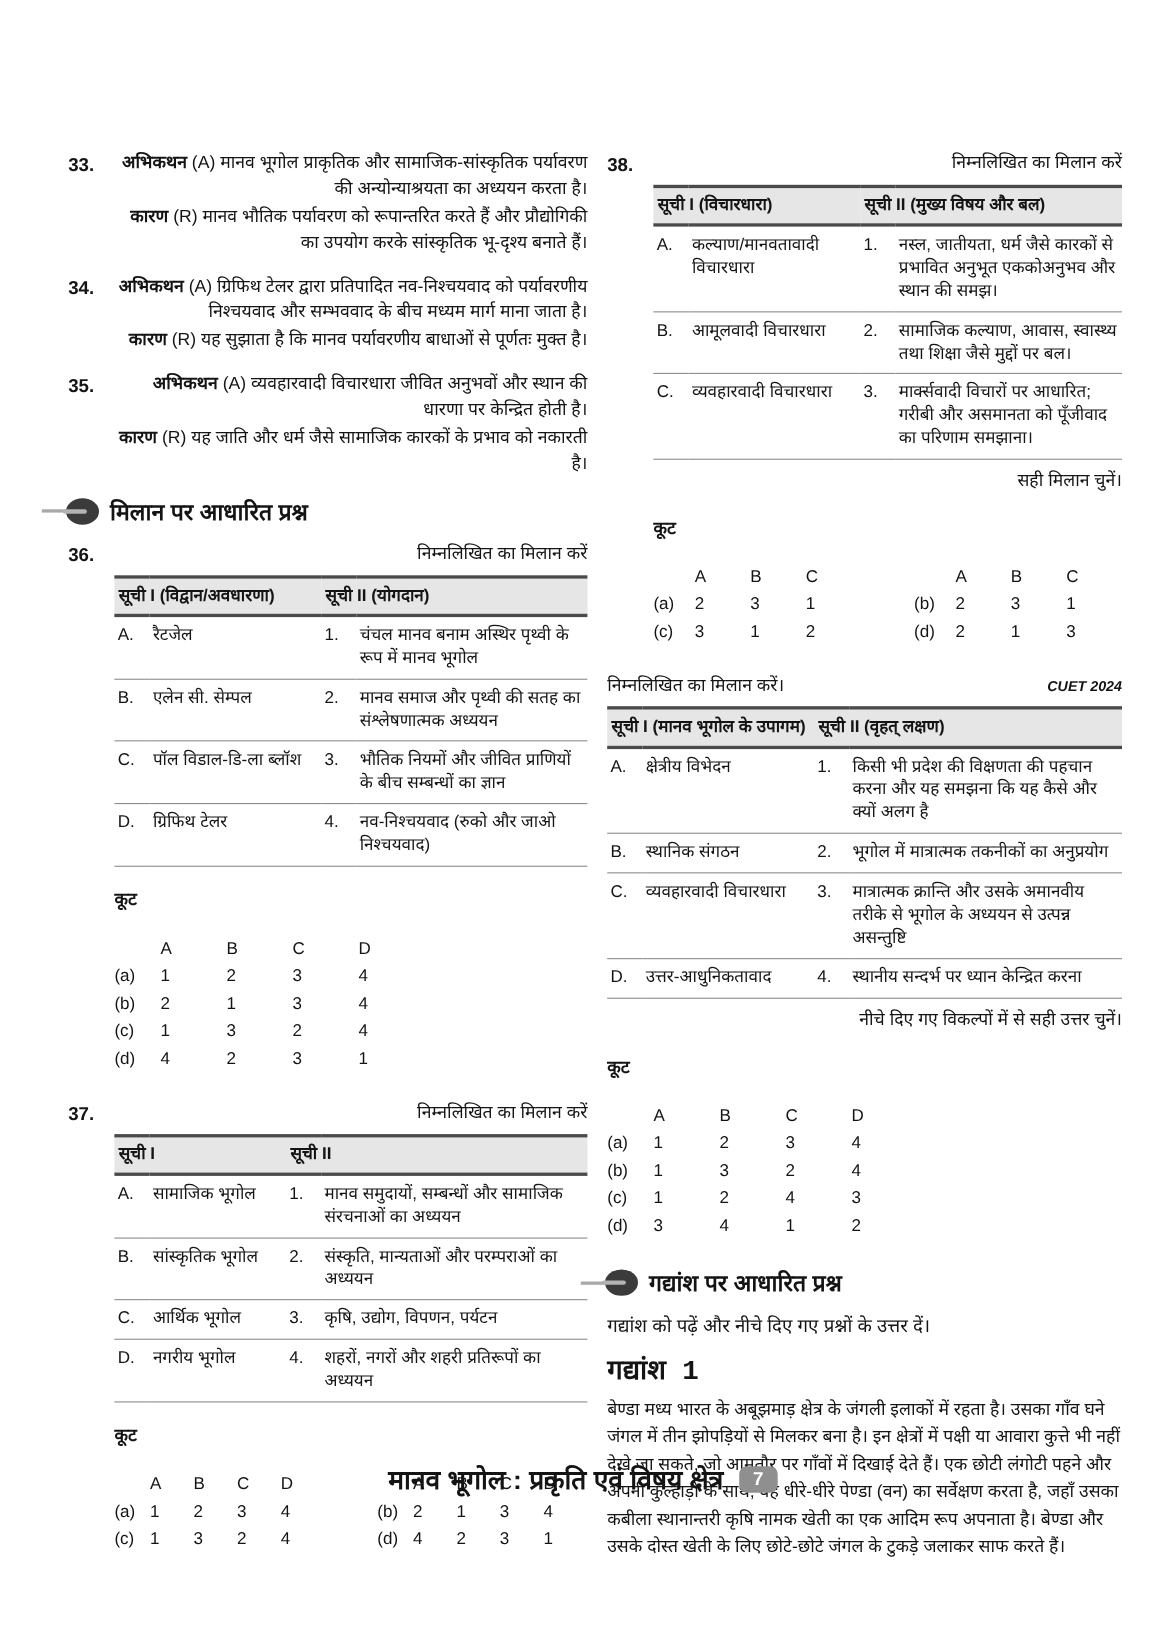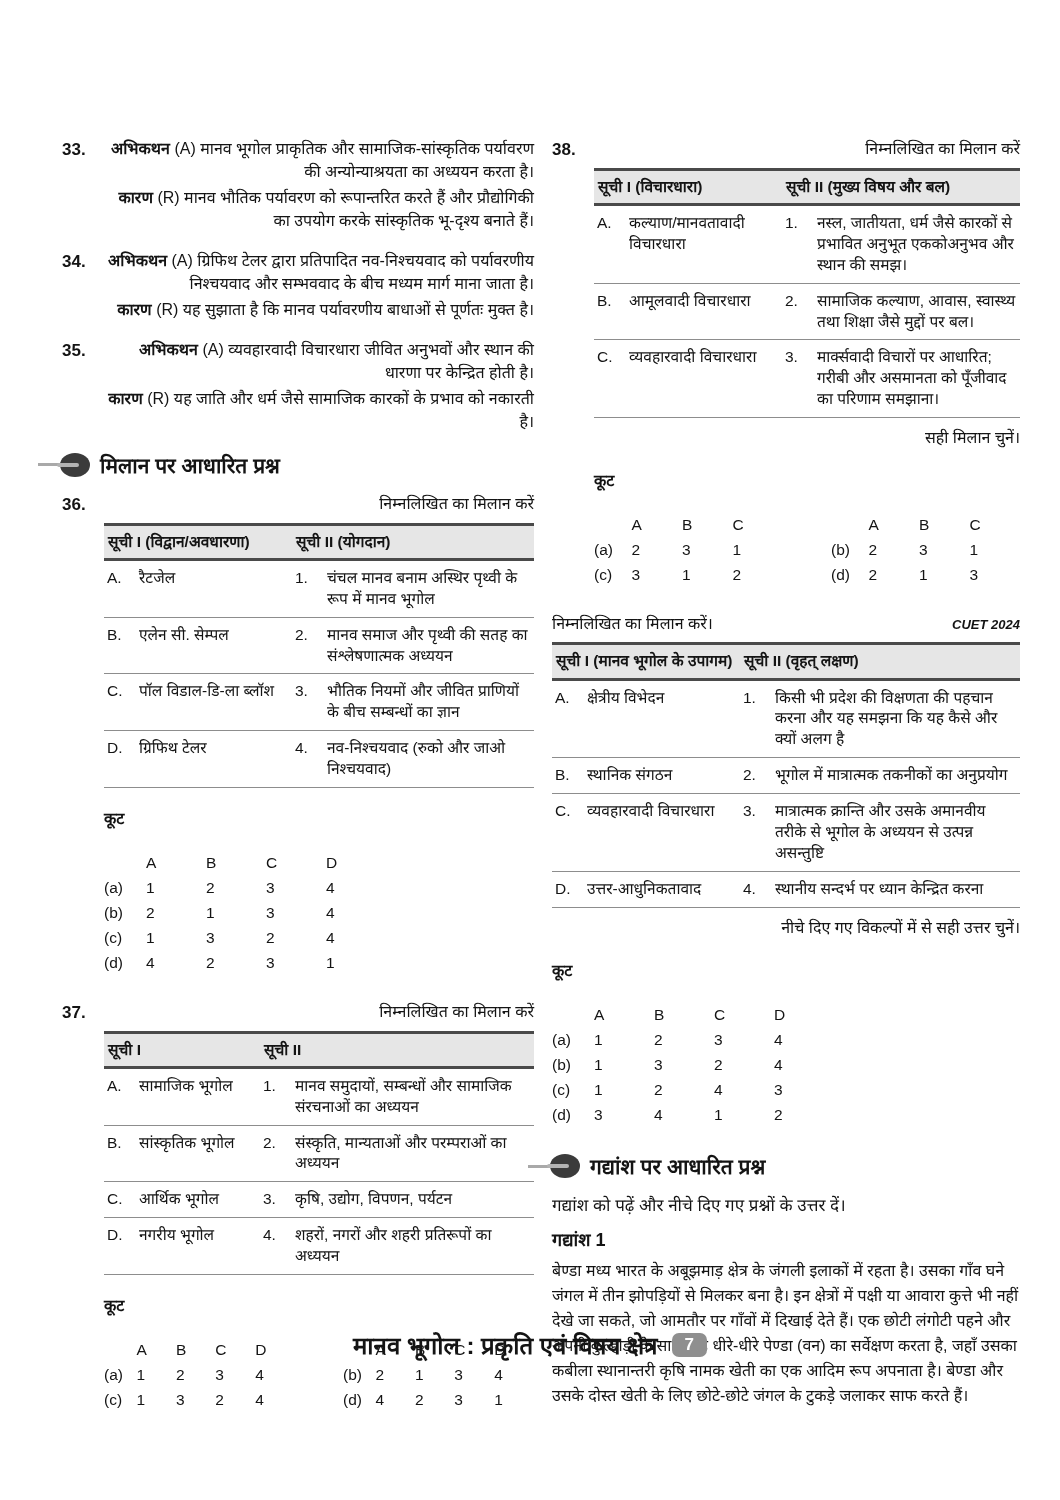--- a/index.html
+++ b/index.html
@@ -41,21 +41,21 @@
   table.code td.v{width:60px;}
   .code-groups{display:flex;gap:48px;}
 
   .sec-head{display:flex;align-items:center;margin:6px 0 14px -24px;}
   .sec-line{width:30px;height:3px;background:#a9a9a9;flex:none;}
   .sec-dot{width:30px;height:24px;background:#3b3b3b;border-radius:50%;position:relative;margin-left:-8px;margin-right:10px;flex:none;}
   .sec-dot::after{content:"";position:absolute;left:-3px;top:10px;width:22px;height:4px;background:#b3b3b3;border-radius:2px;}
   .sec-title{font-size:21px;font-weight:700;margin:0;}
 
   .passage-intro{font-size:17px;line-height:1.45;margin:0 0 8px 0;}
-  .passage-head{font-size:18px;font-weight:700;margin:8px 0 8px 0;}
+  .passage-head{font-size:25px;font-weight:700;margin:8px 0 8px 0;font-family:Liberation Mono, monospace;}
   .passage-body{font-size:16px;line-height:1.56;margin:0;text-align:left;}
 
   .footer{position:absolute;left:0;top:1328px;width:1060px;display:flex;justify-content:center;align-items:center;gap:14px;}
   .footer-title{font-weight:700;font-size:24px;}
   .page-badge{background:#8f8f8f;color:#ffffff;font-weight:700;border-radius:7px;padding:2px 13px;font-size:17px;}
 </style>
 </head>
 <body>
 
 <div class="col" id="col-left">

